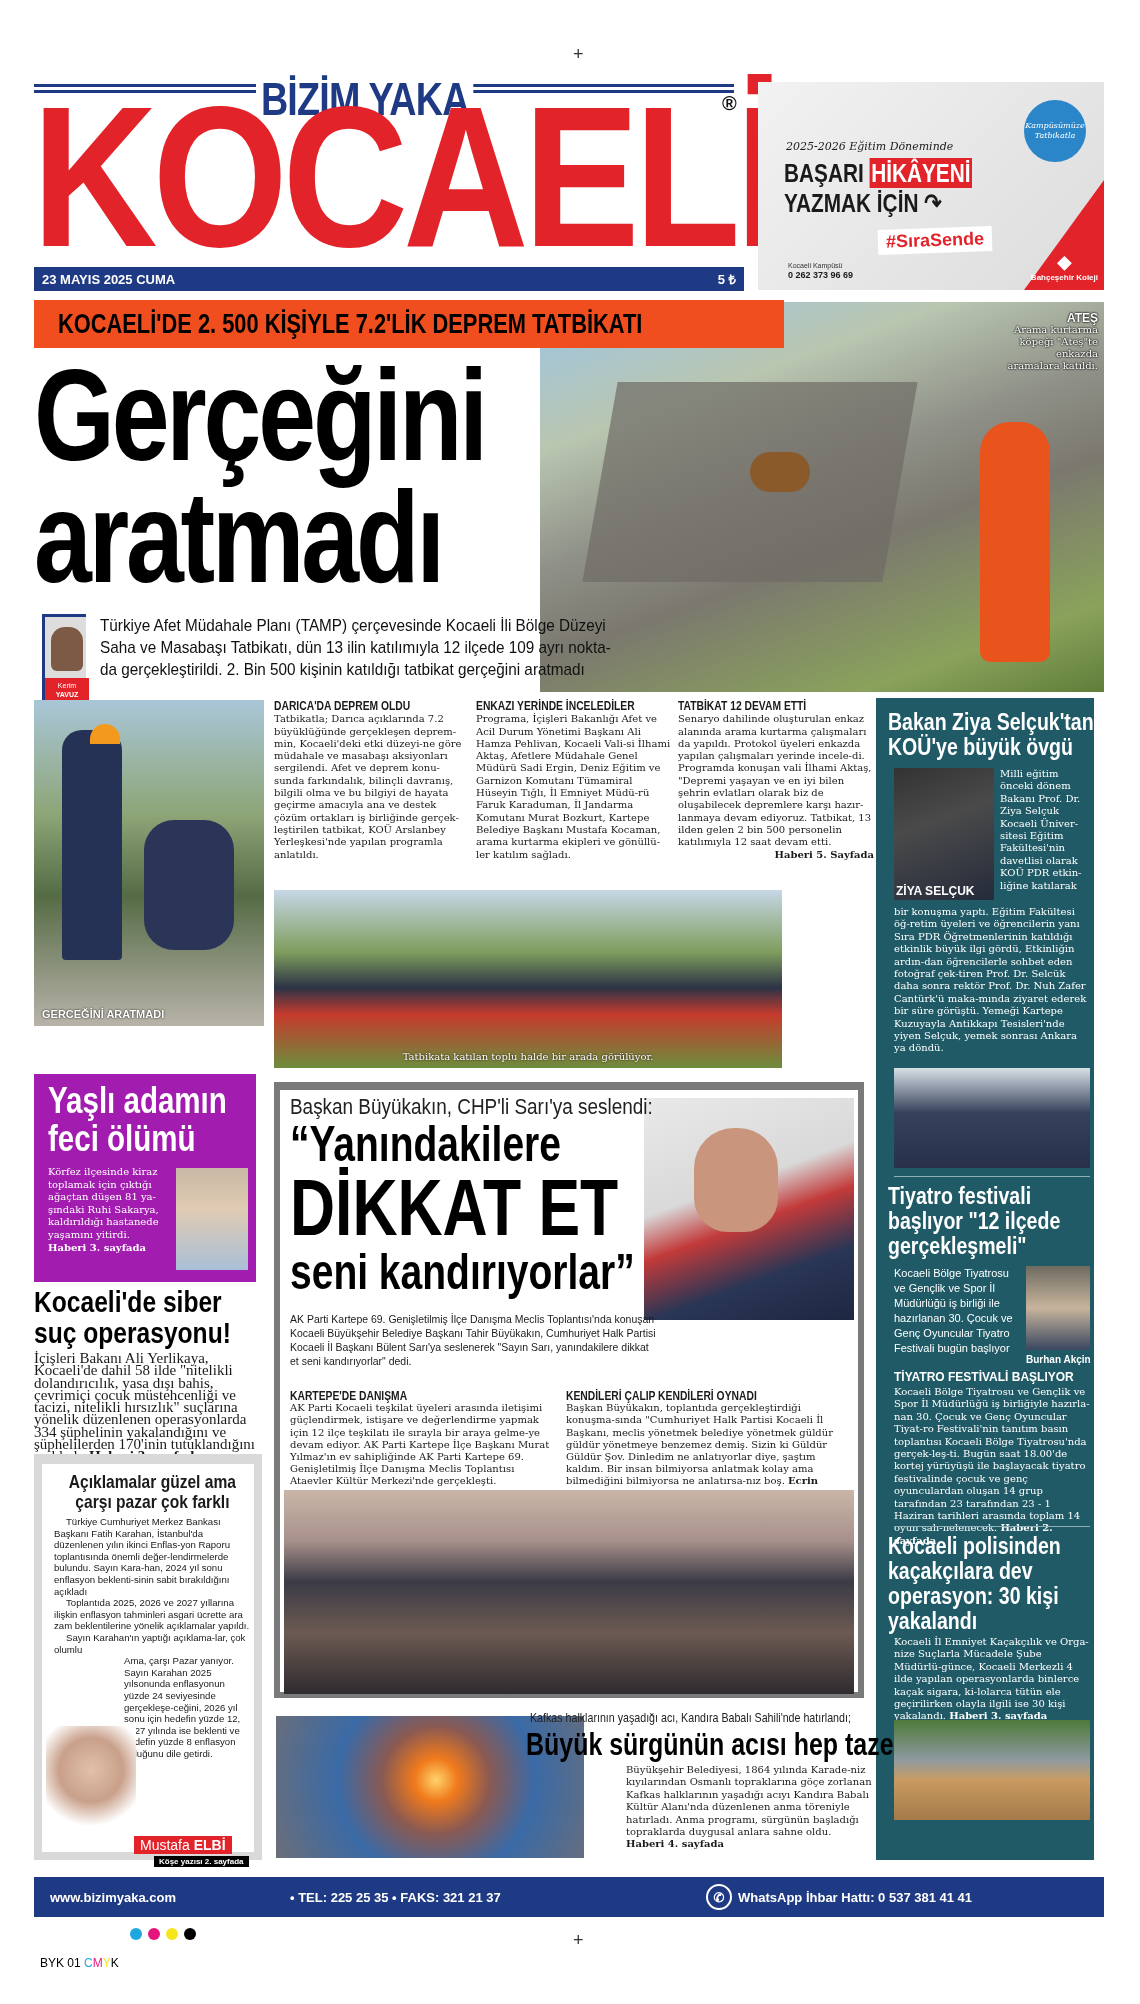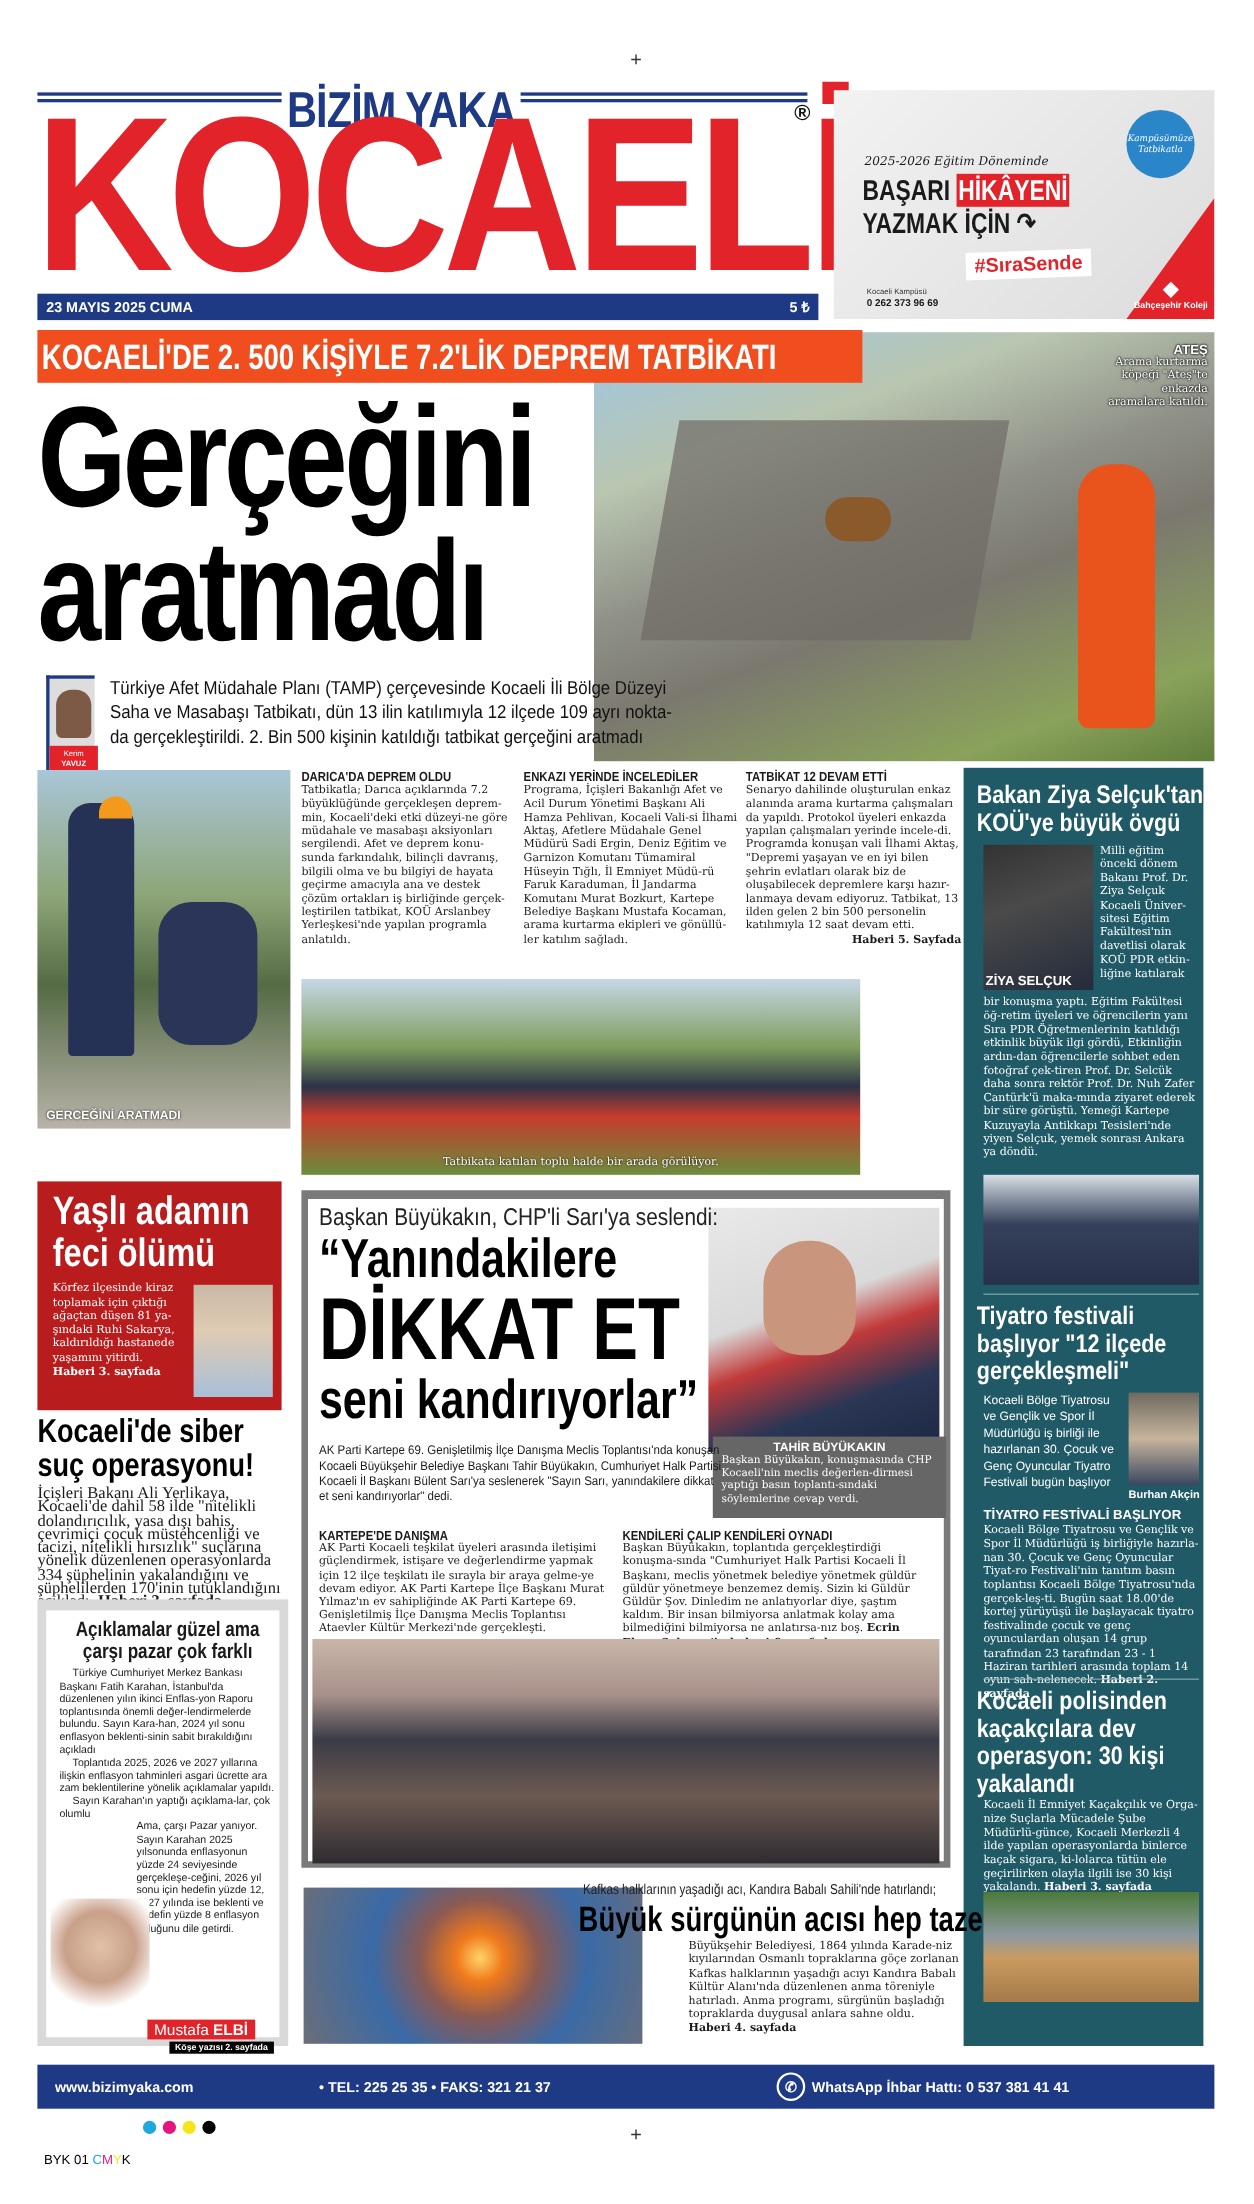--- a/index.html
+++ b/index.html
@@ -19,21 +19,21 @@
   .ad .hik { background:#e3232a; color:#fff; padding:0 2px; }
   .ad .line3 { position:absolute; left:26px; top:106px; font-size:26px; font-weight:bold; font-family:"Liberation Sans",sans-serif; transform:scaleX(0.8); transform-origin:left top; }
   .ad .tag { position:absolute; left:120px; top:146px; font-size:18px; font-weight:bold; color:#e3232a; font-family:"Liberation Sans",sans-serif; background:#fff; padding:2px 8px; transform:rotate(-2deg); }
   .ad .phone-lbl { position:absolute; left:30px; top:180px; font-size:7px; color:#333; font-family:"Liberation Sans",sans-serif; }
   .ad .phone { position:absolute; left:30px; top:188px; font-size:9px; font-weight:bold; font-family:"Liberation Sans",sans-serif; }
   .ad .badge { position:absolute; left:266px; top:18px; width:62px; height:62px; border-radius:50%; background:#2a86c8; color:#fff; font-size:8px; font-style:italic; display:flex; align-items:center; justify-content:center; text-align:center; line-height:10px; font-family:"DejaVu Serif",serif; }
   .ad .corner { position:absolute; right:0; bottom:0; width:0; height:0; border-left:80px solid transparent; border-bottom:110px solid #e3232a; }
   .ad .school { position:absolute; right:6px; bottom:8px; font-size:8px; color:#fff; font-weight:bold; text-align:center; font-family:"Liberation Sans",sans-serif; }
 
   
-  .orange-band { position:absolute; left:34px; top:300px; width:750px; height:48px; background:#f04e1e; color:#ffffff; font-family:"Liberation Sans",sans-serif; font-weight:bold; font-size:32px; line-height:48px; padding-left:4px; white-space:nowrap; overflow:hidden; }
+  .orange-band { position:absolute; left:34px; top:300px; width:750px; height:48px; background:#f04e1e; color:#000000; font-family:"Liberation Sans",sans-serif; font-weight:bold; font-size:28px; line-height:48px; padding-left:24px; white-space:nowrap; overflow:hidden; }
   .orange-band span { display:inline-block; transform:scaleX(0.78); transform-origin:left center; }
   .hero-photo { position:absolute; left:540px; top:302px; width:564px; height:390px; background:linear-gradient(160deg,#9cc5e6 0%,#b9c6b0 25%,#8f9188 45%,#7b786f 60%,#8aa25b 85%,#5f7e3a 100%); overflow:hidden; }
   .hero-photo .rubble { position:absolute; left:60px; top:80px; width:300px; height:200px; background:#6f6b65; transform:skew(-10deg); opacity:.7; }
   .hero-photo .worker { position:absolute; left:440px; top:120px; width:70px; height:240px; background:#e8541c; border-radius:30px 30px 10px 10px; }
   .hero-photo .dog { position:absolute; left:210px; top:150px; width:60px; height:40px; background:#8a5a2a; border-radius:20px; }
   .hero-caption { position:absolute; right:6px; top:10px; text-align:right; color:#fff; font-family:"DejaVu Serif",serif; font-size:10px; line-height:12px; text-shadow:0 0 2px #000,0 0 2px #000; }
   .hero-caption b { font-family:"Liberation Sans",sans-serif; font-size:12px; display:block; }
   .big-head { position:absolute; left:34px; top:354px; font-family:"Liberation Sans",sans-serif; font-weight:bold; color:#000; font-size:130px; line-height:122px; letter-spacing:-4px; transform:scaleX(0.8); transform-origin:left top; }
   .author-box { position:absolute; left:42px; top:614px; width:44px; height:90px; border-top:3px solid #1f3a84; border-left:3px solid #1f3a84; background:#ddd; }
   .author-box .face { position:absolute; left:6px; top:10px; width:32px; height:44px; border-radius:14px 14px 6px 6px; background:#7c5a45; }
@@ -61,21 +61,21 @@
   .teal .txt { font-family:"DejaVu Serif",serif; font-size:10px; line-height:12.4px; }
   .teal .photo-ziya { position:absolute; left:18px; top:70px; width:100px; height:132px; background:linear-gradient(160deg,#333 0%,#4a4a4a 40%,#242b3a 100%); }
   .teal .photo-ziya .lbl { position:absolute; left:2px; bottom:2px; font-family:"Liberation Sans",sans-serif; font-weight:bold; font-size:12px; color:#fff; }
   .teal .event-photo { position:absolute; left:18px; top:370px; width:196px; height:100px; background:linear-gradient(180deg,#d8dfe6 0%,#35415a 45%,#28304a 100%); }
   .teal .burhan { position:absolute; left:150px; top:568px; width:64px; height:84px; background:linear-gradient(180deg,#6e6a60,#c7b49c 50%,#3a4760); }
   .teal .burhan-lbl { position:absolute; left:150px; top:656px; font-family:"Liberation Sans",sans-serif; font-weight:bold; font-size:10px; }
   .teal .sep { position:absolute; left:18px; width:196px; height:1px; background:#8fb0b6; }
   .teal .boxes { position:absolute; left:18px; top:1022px; width:196px; height:100px; background:linear-gradient(180deg,#4d7a3a 0%,#8f9aa0 40%,#c99b62 60%,#a57a48 100%); }
 
   
-  .black-box { position:absolute; left:34px; top:1074px; width:222px; height:208px; background:#b91c1c; color:#fff; }
+  .black-box { position:absolute; left:34px; top:1074px; width:222px; height:208px; background:#a21caf; color:#fff; }
   .black-box h3 { position:absolute; left:14px; top:8px; font-family:"Liberation Sans",sans-serif; font-weight:bold; font-size:36px; line-height:38px; transform:scaleX(0.82); transform-origin:left top; width:260px; }
   .black-box .txt { position:absolute; left:14px; top:92px; width:120px; font-family:"DejaVu Serif",serif; font-size:10px; line-height:12.6px; }
   .black-box .face { position:absolute; left:142px; top:94px; width:72px; height:102px; background:linear-gradient(180deg,#c8b8a4 0%,#e0cbb3 40%,#a9bfd7 100%); }
   .siber h3 { font-family:"Liberation Sans",sans-serif; font-weight:bold; font-size:30px; line-height:31px; color:#000; transform:scaleX(0.82); transform-origin:left top; width:280px; }
   .siber .txt { font-family:Liberation Serif, serif; font-size:15px; line-height:12.3px; margin-top:4px; }
 
   
   .column-box { position:absolute; left:34px; top:1454px; width:228px; height:406px; background:#d9d9d9; padding:7px; }
   .column-inner { position:absolute; left:8px; top:10px; width:212px; height:388px; background:#fff; }
   .column-inner h3 { position:absolute; left:12px; top:8px; width:240px; font-family:"Liberation Sans",sans-serif; font-weight:bold; font-size:19px; line-height:20px; text-align:center; transform:scaleX(0.82); transform-origin:left top; }
@@ -248,24 +248,20 @@
 <div class="gray-frame">
   <div class="tahir-photo">
       <div class="face"></div>
     </div>
   <div class="kicker">Başkan Büyükakın, CHP'li Sarı'ya seslendi:</div>
   <div class="quote">
     <div class="q1">“Yanındakilere</div>
     <div class="q2">DİKKAT ET</div>
     <div class="q3">seni kandırıyorlar”</div>
   </div>
-  <div class="tahir-cap">
-    <b>TAHİR BÜYÜKAKIN</b>
-    <div class="txt">Başkan Büyükakın, konuşmasında CHP Kocaeli'nin meclis değerlen-dirmesi yaptığı basın toplantı-sındaki söylemlerine cevap verdi.</div>
-  </div>
   <div class="lead2">AK Parti Kartepe 69. Genişletilmiş İlçe Danışma Meclis Toplantısı'nda konuşan Kocaeli Büyükşehir Belediye Başkanı Tahir Büyükakın, Cumhuriyet Halk Partisi Kocaeli İl Başkanı Bülent Sarı'ya seslenerek "Sayın Sarı, yanındakilere dikkat et seni kandırıyorlar" dedi.</div>
   <div class="sub2" style="left:10px;">
     <h4>KARTEPE'DE DANIŞMA</h4>
     <p>AK Parti Kocaeli teşkilat üyeleri arasında iletişimi güçlendirmek, istişare ve değerlendirme yapmak için 12 ilçe teşkilatı ile sırayla bir araya gelme-ye devam ediyor. AK Parti Kartepe İlçe Başkanı Murat Yılmaz'ın ev sahipliğinde AK Parti Kartepe 69. Genişletilmiş İlçe Danışma Meclis Toplantısı Ataevler Kültür Merkezi'nde gerçekleşti.</p>
   </div>
   <div class="sub2" style="left:286px;width:280px;">
     <h4>KENDİLERİ ÇALIP KENDİLERİ OYNADI</h4>
     <p><span>Başkan Büyükakın, toplantıda gerçekleştirdiği konuşma-sında "Cumhuriyet Halk Partisi Kocaeli İl Başkanı, meclis yönetmek belediye yönetmek güldür güldür yönetmeye benzemez demiş. Sizin ki Güldür Güldür Şov. Dinledim ne anlatıyorlar diye, şaştım kaldım. Bir insan bilmiyorsa anlatmak kolay ama bilmediğini bilmiyorsa ne anlatırsa-nız boş.</span> <b>Ecrin Ebrar Sekmen'in haberi 6. sayfada</b></p>
   </div>
   <div class="crowd-photo"></div>

